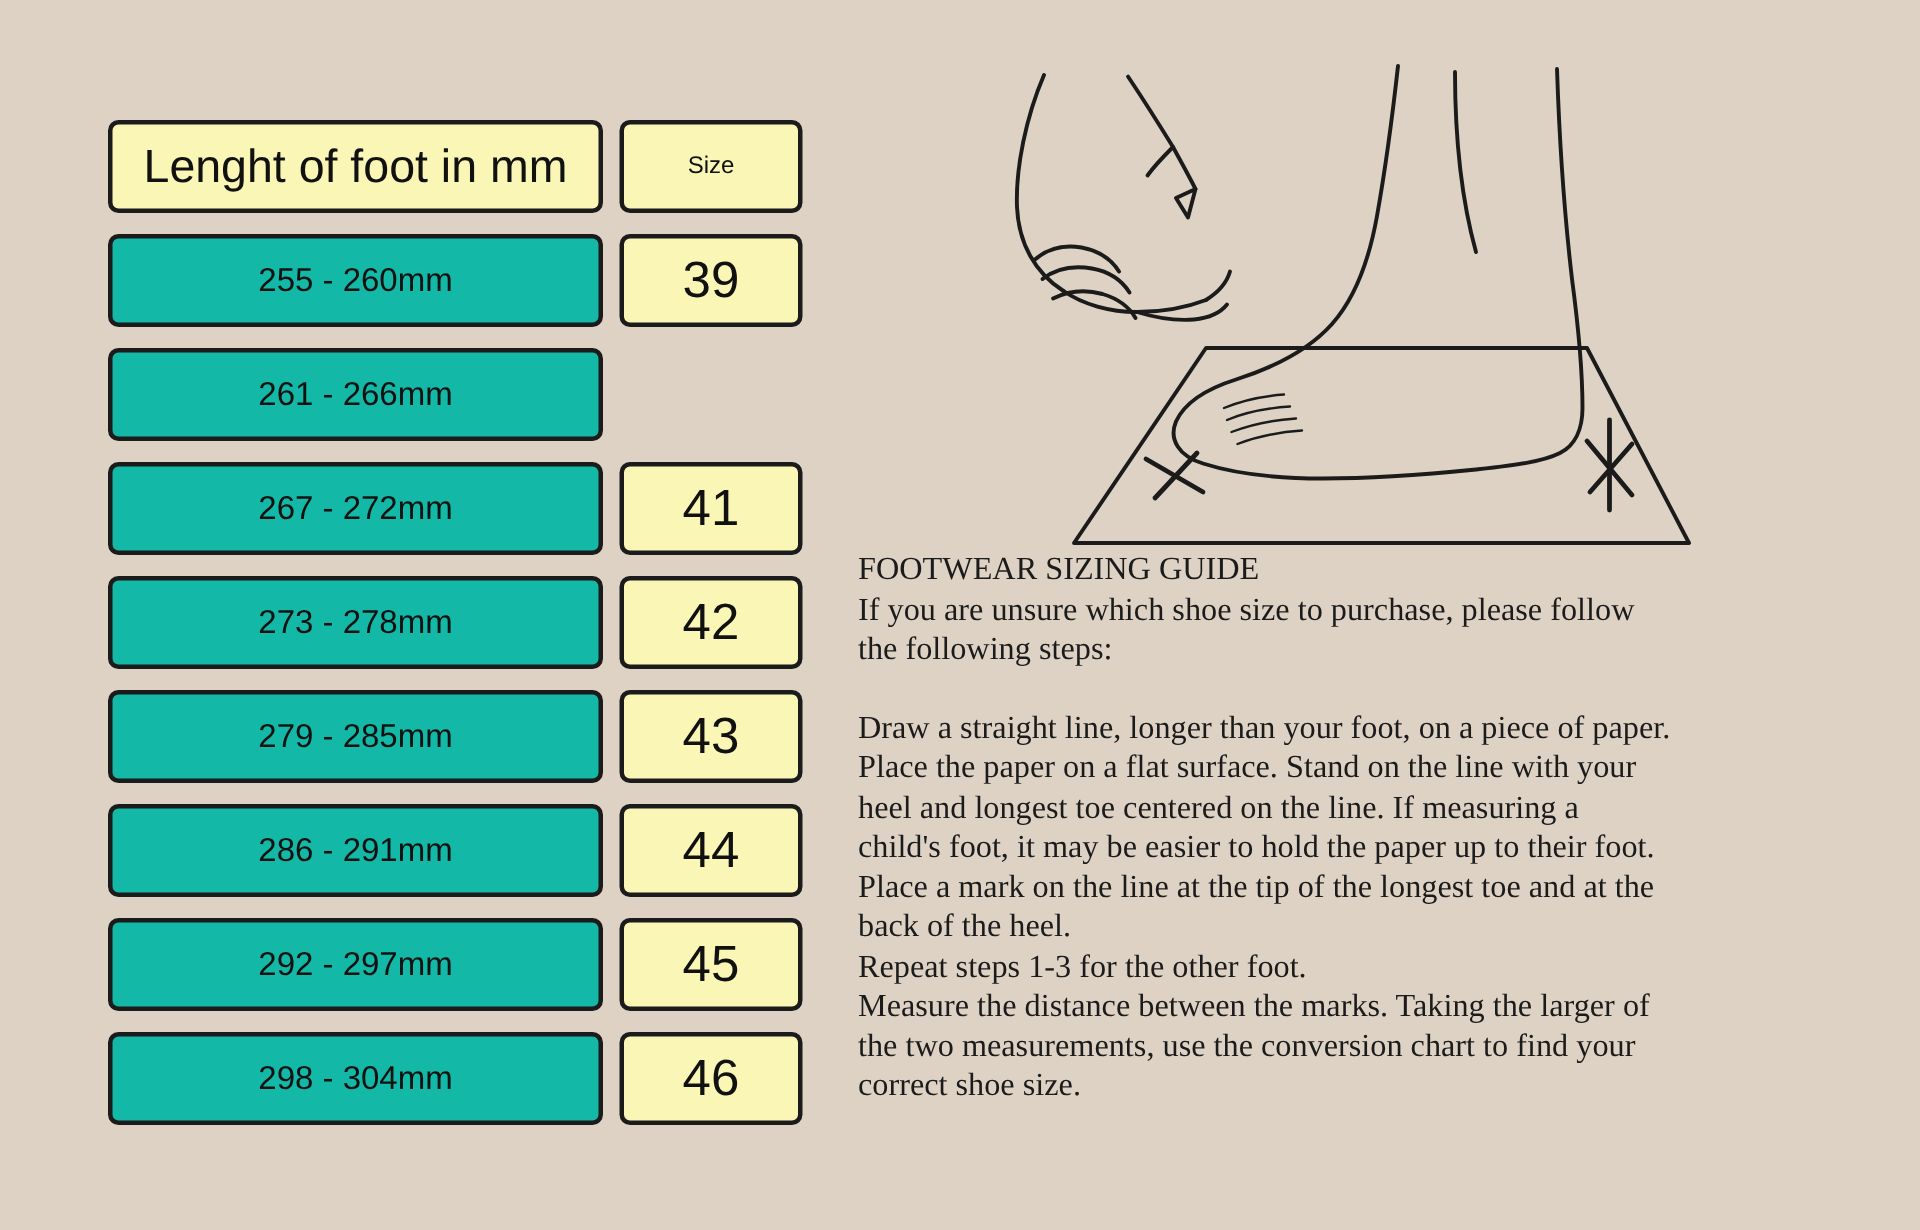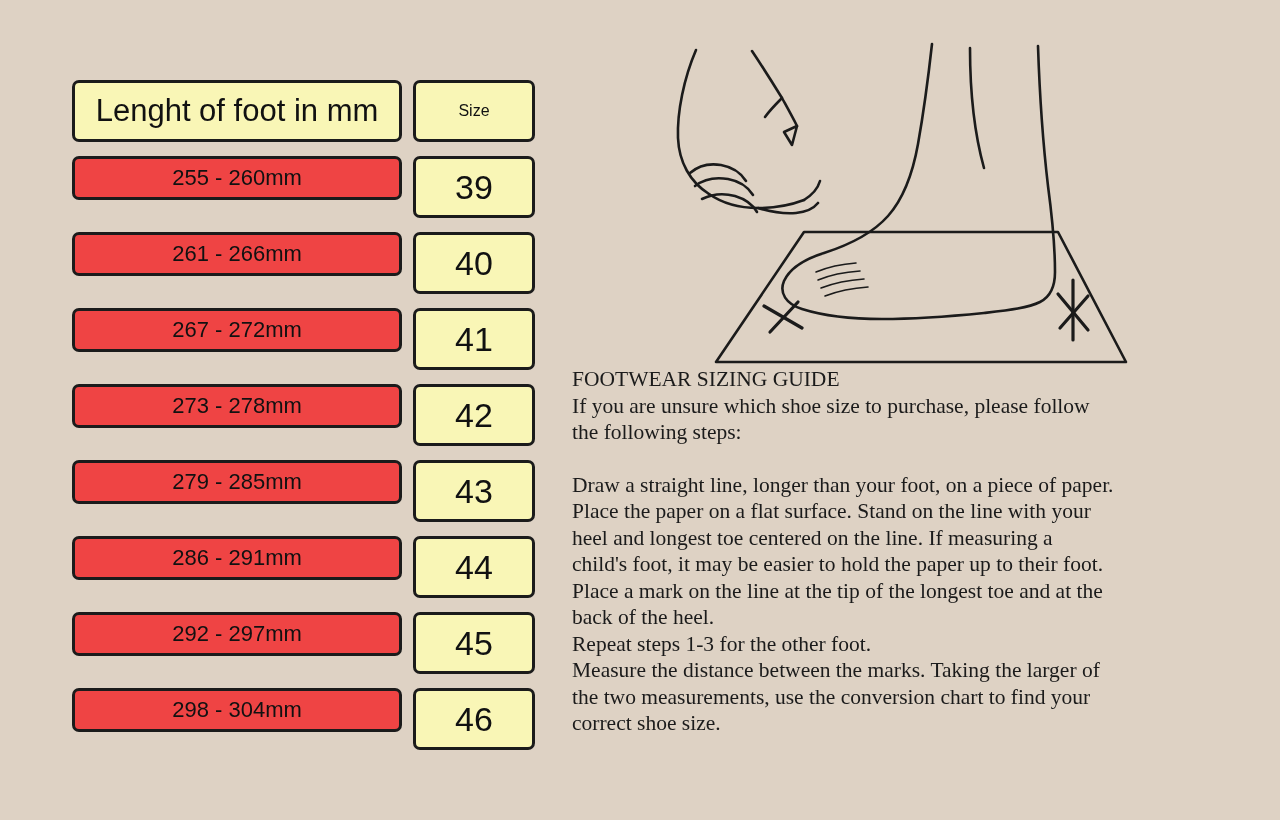--- a/index.html
+++ b/index.html
@@ -31,22 +31,22 @@
     border: 3px solid #1b1b1b;
     border-radius: 7px;
     display: flex;
     align-items: center;
     justify-content: center;
     box-sizing: border-box;
     color: #111;
   }
   .cell-length {
     width: 330px;
-    height: 44px;
-    background: #ef4444;
+    height: 62px;
+    background: #14b8a6;
     font-size: 22px;
   }
   .cell-size {
     width: 122px;
     height: 62px;
     background: #f9f6b6;
     font-size: 34px;
   }
   .header .cell-length,
   .header .cell-size {
@@ -91,21 +91,20 @@
     <div class="cell cell-length">Lenght of foot in mm</div>
     <div class="cell cell-size">Size</div>
   </div>
 
   <div class="table-row">
     <div class="cell cell-length">255 - 260mm</div>
     <div class="cell cell-size">39</div>
   </div>
   <div class="table-row">
     <div class="cell cell-length">261 - 266mm</div>
-    <div class="cell cell-size">40</div>
   </div>
   <div class="table-row">
     <div class="cell cell-length">267 - 272mm</div>
     <div class="cell cell-size">41</div>
   </div>
   <div class="table-row">
     <div class="cell cell-length">273 - 278mm</div>
     <div class="cell cell-size">42</div>
   </div>
   <div class="table-row">

